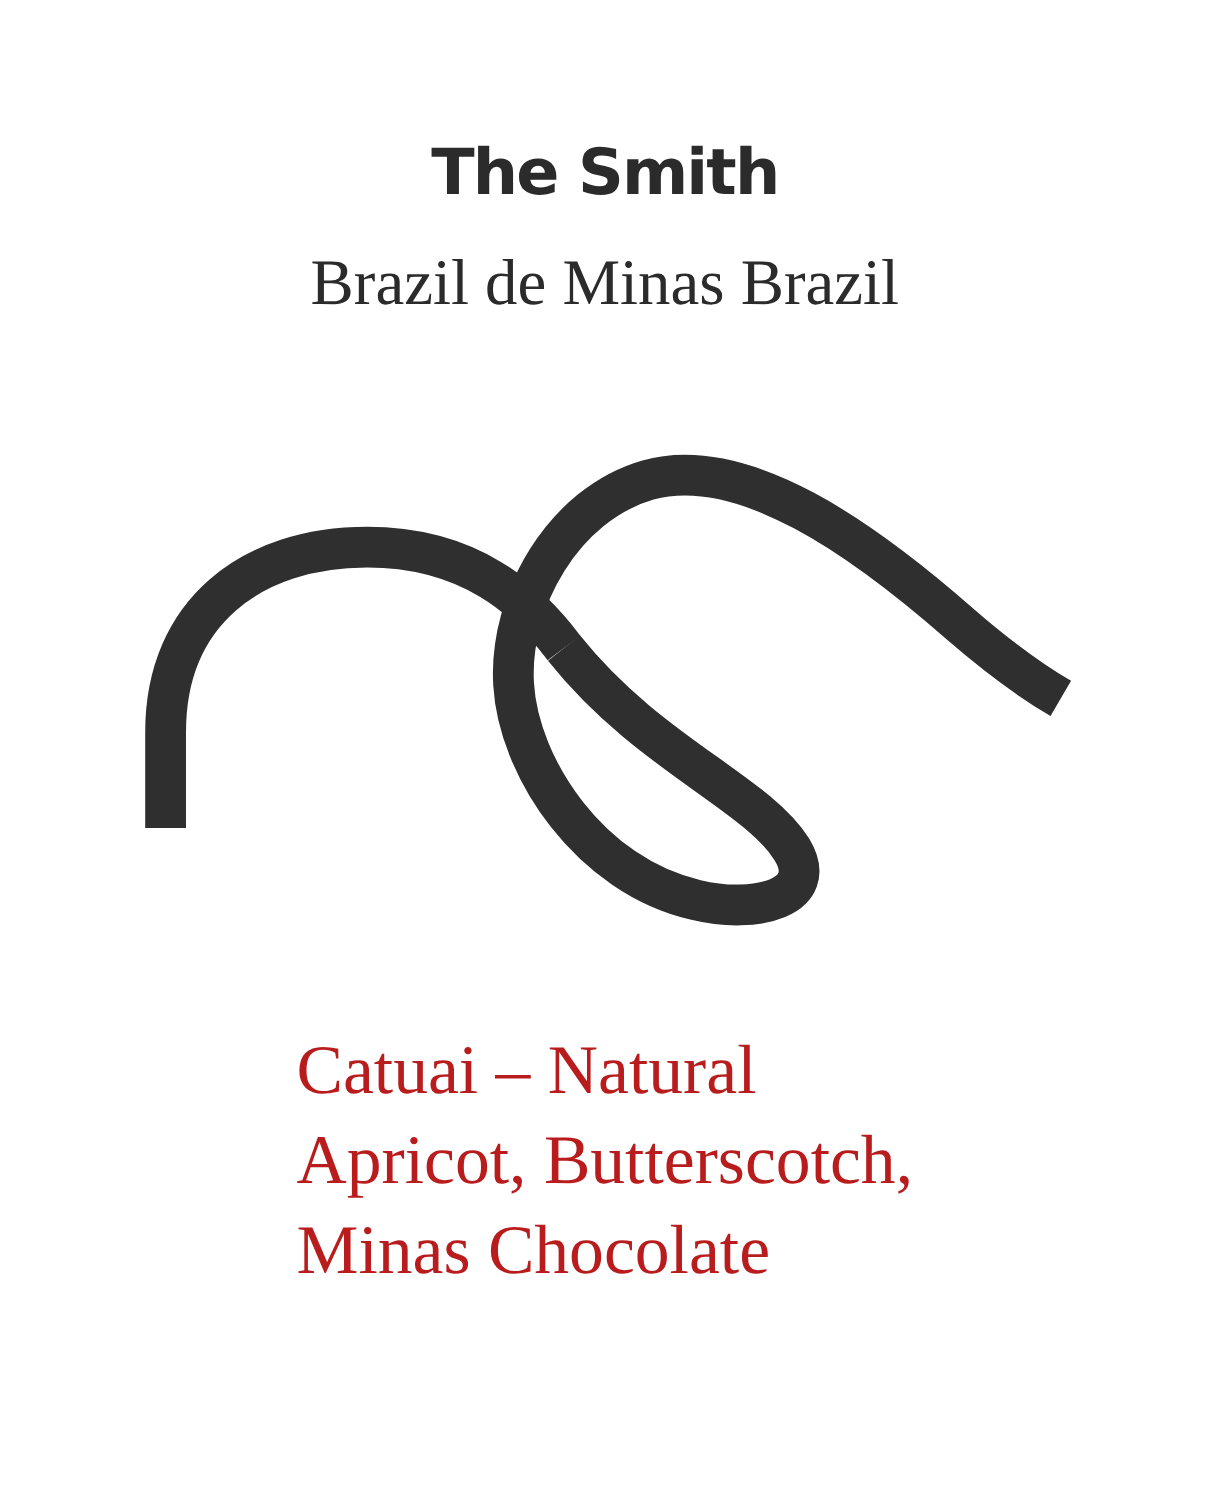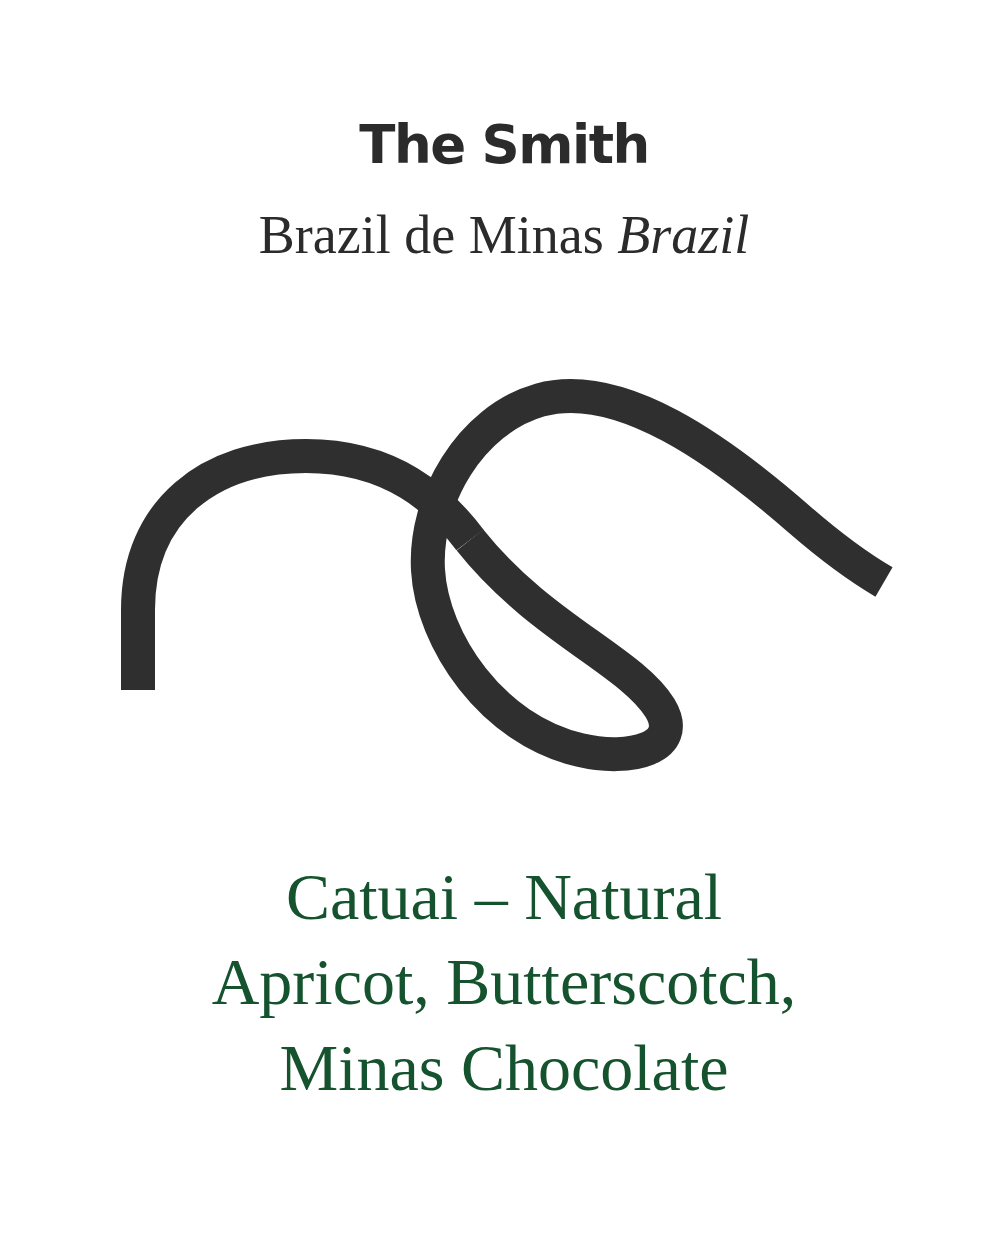--- a/index.html
+++ b/index.html
@@ -38,37 +38,36 @@
   .origin {
     margin-top: 36px;
     font-family: "Liberation Serif", serif;
     font-size: 54px;
     line-height: 1.05;
     color: #2b2b2b;
     text-align: center;
     white-space: nowrap;
   }
   .origin .country {
-    font-style: italic;
   }
 
   .artwork {
     margin-top: 96px;
     width: 1008px;
     height: 420px;
     display: block;
   }
 
   .footer {
     margin-top: 74px;
-    text-align: center;
+    text-align: left;
     font-family: "Liberation Serif", serif;
-    font-size: 66px;
+    font-size: 58px;
     line-height: 1.30;
-    color: #14532d;
+    color: #b91c1c;
   }
   .footer .line {
     display: block;
     white-space: nowrap;
   }
 </style>
 </head>
 <body>
 
 <div class="label">

